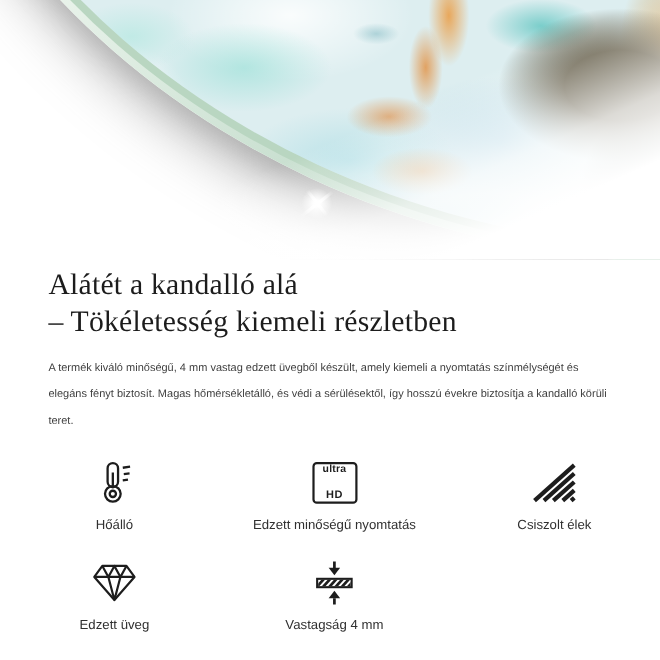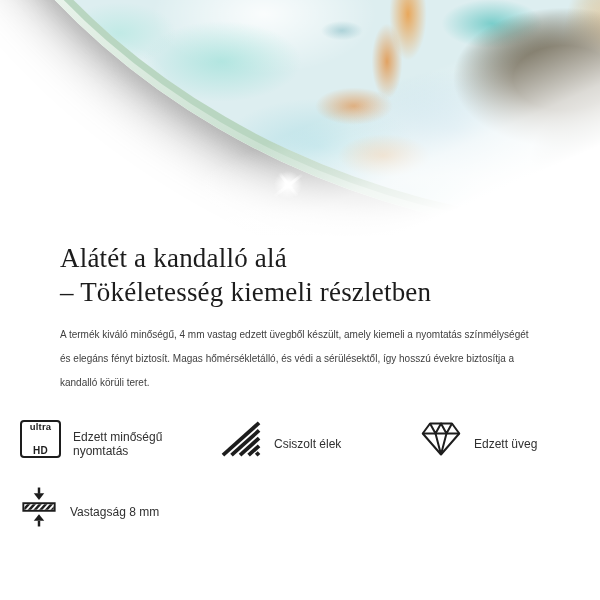--- a/index.html
+++ b/index.html
@@ -54,38 +54,38 @@
     position:absolute;left:272px;top:169px;width:32px;height:32px;
     transform:rotate(-38deg);
     background:radial-gradient(circle, rgba(255,255,255,.98) 0 13%, rgba(255,255,255,0) 62%);
   }
   .sparkle::before{content:'';position:absolute;left:-2px;right:-2px;top:14.5px;height:3px;
     background:linear-gradient(90deg,transparent,#fff 42% 58%,transparent);}
   .sparkle::after{content:'';position:absolute;top:1px;bottom:1px;left:14.5px;width:3px;
     background:linear-gradient(180deg,transparent,#fff 42% 58%,transparent);}
 
   
-  .content{padding:0 60px;}
+  .content{padding:0 44px;}
   h1{
     font-family:"Liberation Serif", serif;font-weight:400;
     font-size:27px;line-height:34px;color:#1c1c1c;
     margin:5px 0 0 0;letter-spacing:.2px;
   }
   h1 span{display:block;}
   .desc{
     margin:14px 0 0 0;max-width:522px;
     font-size:10px;line-height:24px;color:#3e3e3e;
   }
 
   
   .features{
     margin-top:22px;display:grid;grid-template-columns:repeat(3,1fr);
     row-gap:24px;width:600px;margin-left:-40px;
   }
-  .feature{display:flex;flex-direction:row;align-items:center;gap:12px;}
+  .feature{display:flex;flex-direction:column;align-items:center;}
   .ficon{height:44px;display:flex;align-items:center;justify-content:center;}
   .flabel{margin-top:9px;font-size:12px;color:#303030;}
   .icon-stroke{stroke:#1d1d1d;fill:none;stroke-width:2.2;}
   .uhd-box{
     width:37px;height:34px;border:2.4px solid #1d1d1d;border-radius:4px;
     display:flex;flex-direction:column;align-items:center;justify-content:center;
     line-height:1;
   }
   .uhd-top{font-size:9.5px;font-weight:700;letter-spacing:.2px;}
   .uhd-bottom{font-size:10px;font-weight:700;margin-top:14px;letter-spacing:.3px;}
@@ -103,20 +103,34 @@
 
 <div class="content">
   <h1>
     <span>Alátét a kandalló alá</span>
     <span>– Tökéletesség kiemeli részletben</span>
   </h1>
   <p class="desc">A termék kiváló minőségű, 4 mm vastag edzett üvegből készült, amely kiemeli a nyomtatás színmélységét és elegáns fényt biztosít. Magas hőmérsékletálló, és védi a sérülésektől, így hosszú évekre biztosítja a kandalló körüli teret.</p>
 
   <div class="features">
 
+    <div class="feature">
+      <div class="ficon">
+        <svg width="38" height="42" viewBox="0 0 40 44">
+          <rect class="icon-stroke" x="13.5" y="3" width="10" height="23" rx="5"></rect>
+          <line class="icon-stroke" x1="18.5" y1="12" x2="18.5" y2="27"></line>
+          <circle class="icon-stroke" cx="18.5" cy="32.5" r="7.5"></circle>
+          <circle class="icon-stroke" cx="18.5" cy="32.5" r="3"></circle>
+          <line class="icon-stroke" x1="28" y1="7.5" x2="35" y2="6.5"></line>
+          <line class="icon-stroke" x1="29" y1="13.5" x2="34.5" y2="12.8"></line>
+          <line class="icon-stroke" x1="28" y1="19.5" x2="33" y2="18.8"></line>
+        </svg>
+      </div>
+      <div class="flabel">Hőálló</div>
+    </div>
 
     <div class="feature">
       <div class="ficon">
         <div class="uhd-box">
           <span class="uhd-top">ultra</span>
           <span class="uhd-bottom">HD</span>
         </div>
       </div>
       <div class="flabel">Edzett minőségű nyomtatás</div>
     </div>
@@ -165,17 +179,17 @@
               <path d="M8 27 L17 17"></path>
               <path d="M14 27 L23 17"></path>
             <path d="M20 27 L29 17"></path>
               <path d="M26 27 L35 17"></path>
               <path d="M32 27 L41 17"></path>
           </g>
           <polygon points="14.5,36.5 25.5,36.5 20,29.5" fill="#1d1d1d"></polygon>
           <line x1="20" y1="36.5" x2="20" y2="42.5" stroke="#1d1d1d" stroke-width="2.6"></line>
         </svg>
       </div>
-      <div class="flabel">Vastagság 8 mm</div>
+      <div class="flabel">Vastagság 4 mm</div>
     </div>
 
   </div>
 </div>
 
 </body></html>

